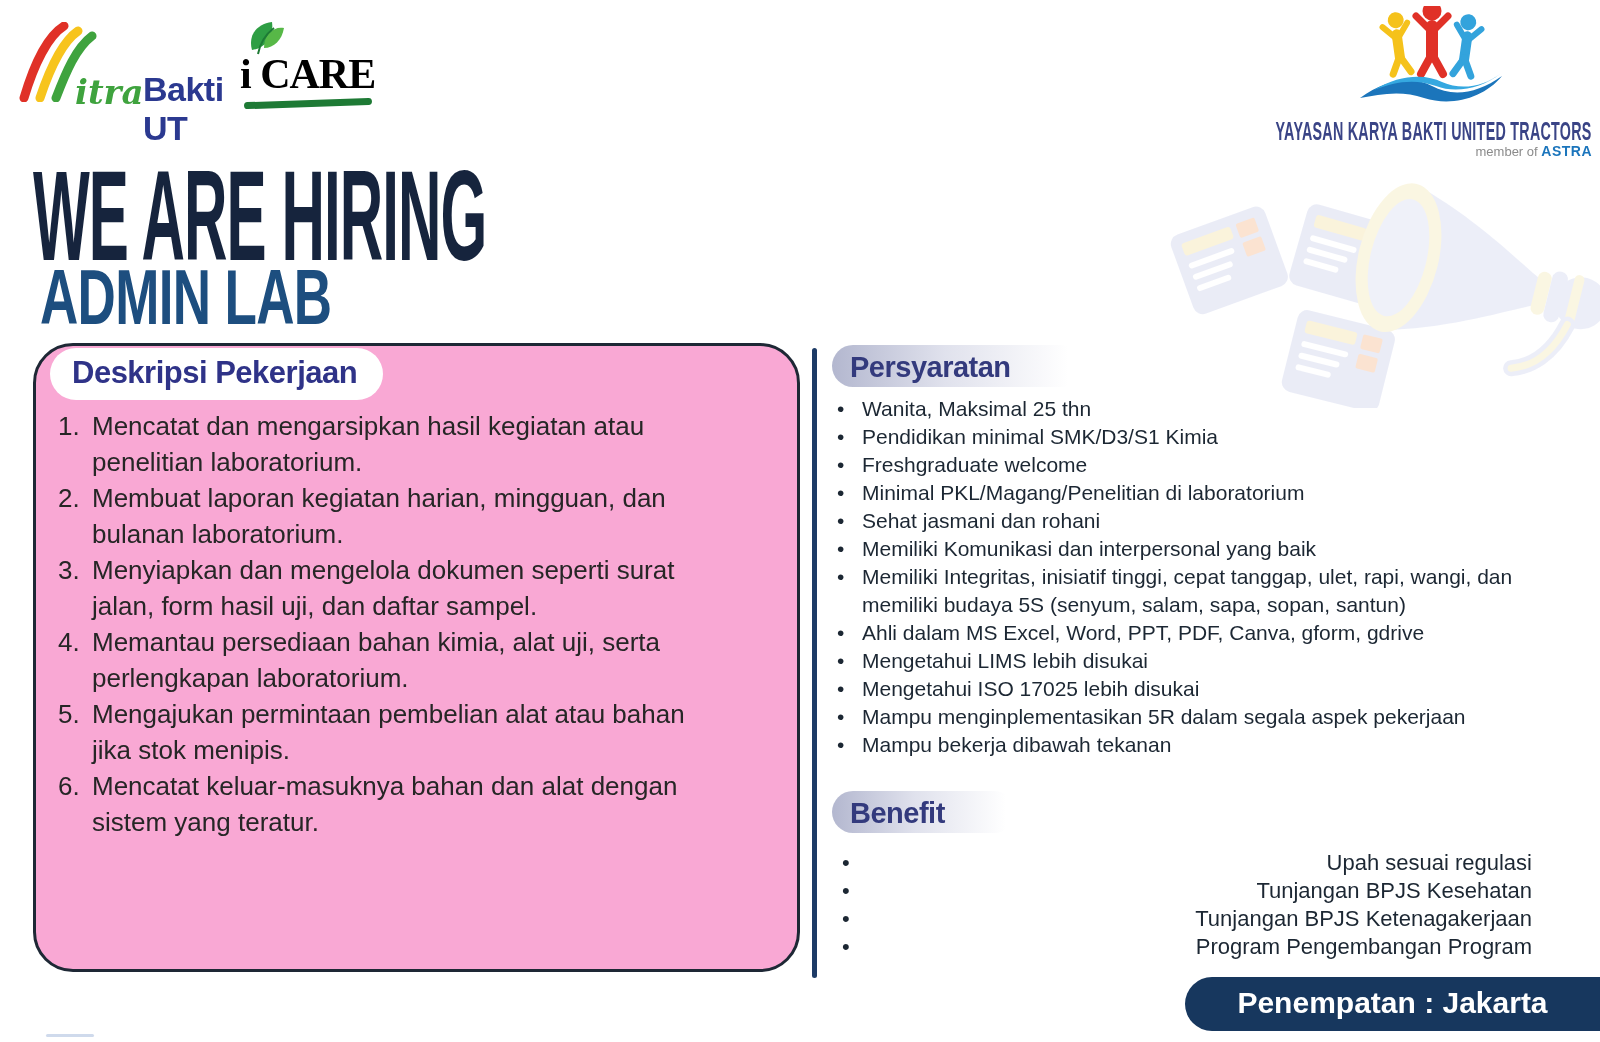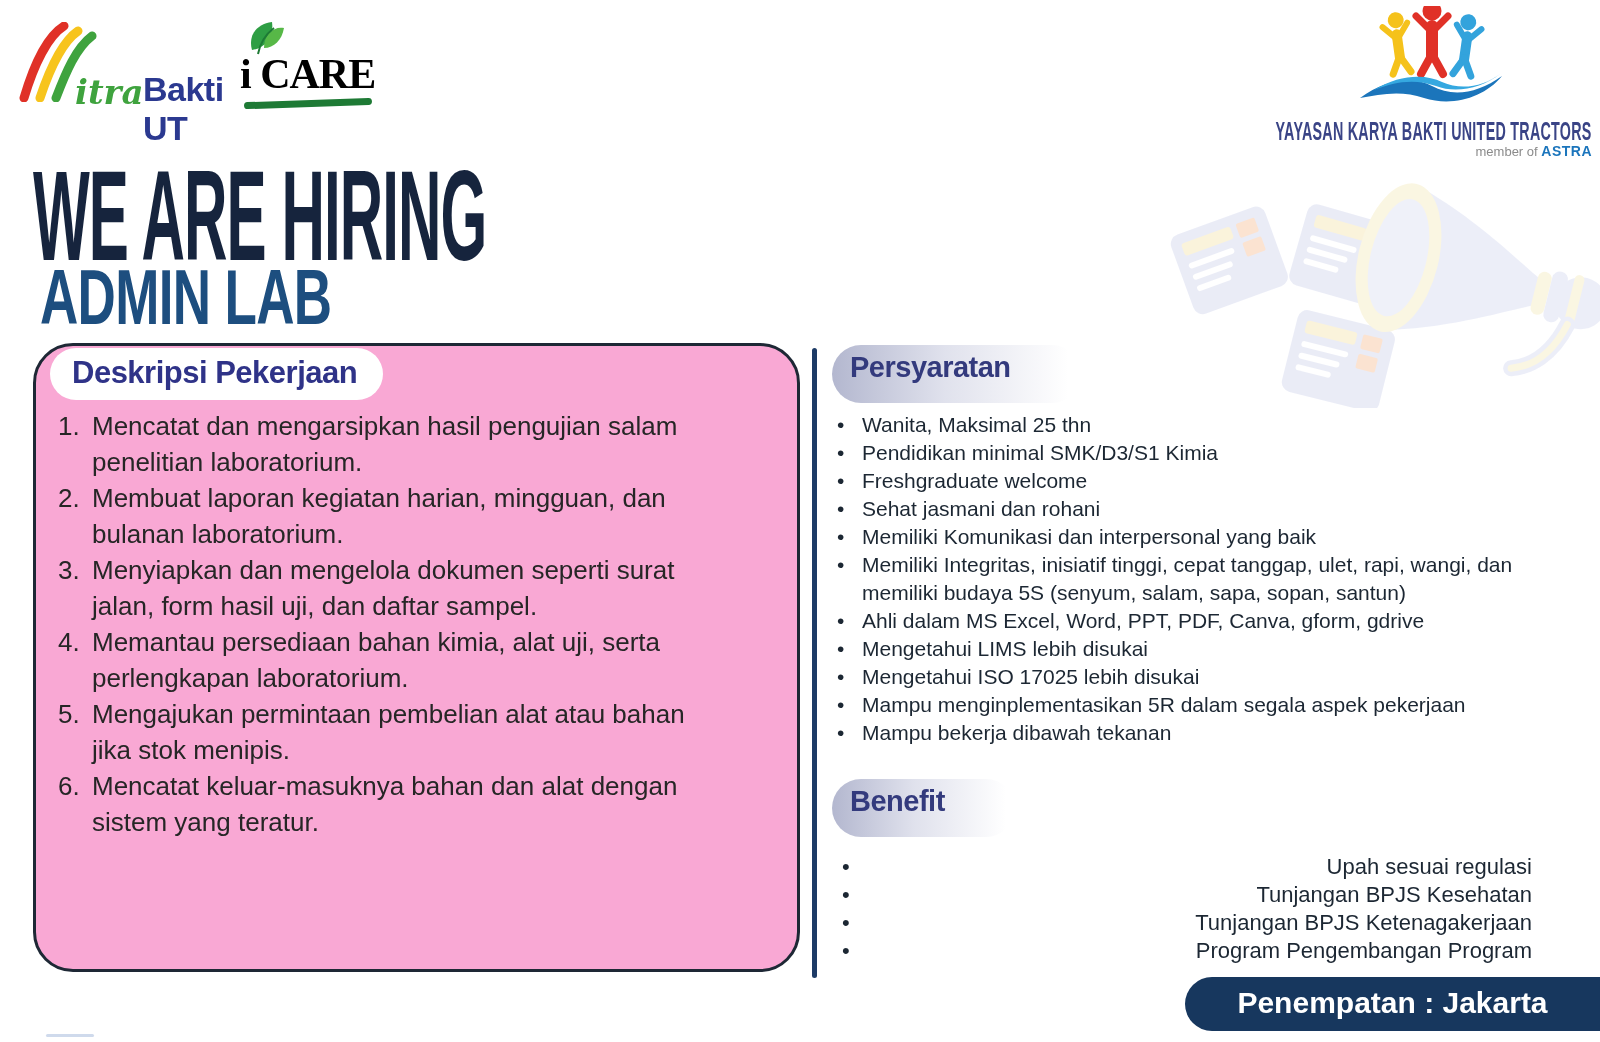--- a/index.html
+++ b/index.html
@@ -68,21 +68,21 @@
   .desc-list li { position:relative; padding-left:34px; counter-increment:descnum; }
   .desc-list li::before { content:counter(descnum) "."; position:absolute; left:0; top:0; }
   
   .divider {
     position:absolute; left:812px; top:348px; width:5px; height:630px;
     background:#1d3b66; border-radius:3px;
   }
   
   .right-col { position:absolute; left:832px; top:345px; width:760px; }
   .section-pill {
-    display:inline-block; border-radius:999px; padding:6px 70px 19px 18px;
+    display:inline-block; border-radius:999px; padding:6px 70px 3px 18px;
     background:linear-gradient(90deg,#b3b7cf 0%, #d8daе8 45%, rgba(255,255,255,0) 95%);
     background:linear-gradient(90deg,#b3b7cf 0%, rgba(216,218,232,0.8) 45%, rgba(255,255,255,0) 95%);
   }
   .section-pill-label { font-size:29px; font-weight:bold; color:#333a7d; letter-spacing:-0.5px; }
   .req-list, .benefit-list {
     margin:8px 0 0 0; padding:0; list-style:none; color:#1c2733;
   }
   .req-list { width:700px; font-size:21px; line-height:28px; }
   .req-list li { position:relative; padding-left:30px; }
   .req-list li::before { content:"\2022"; position:absolute; left:5px; top:0; font-size:21px; }
@@ -220,39 +220,40 @@
       <path d="M 96,24 C 88,58 70,74 52,80" fill="none" stroke="#c3c9ea" stroke-width="16" stroke-linecap="round"></path>
       <path d="M 96,24 C 88,58 70,74 52,80" fill="none" stroke="#f1e2a2" stroke-width="7" stroke-linecap="round"></path>
     </g>
   </svg>
 
   <div class="desc-box">
     <div class="desc-pill">
       <span class="desc-pill-label">Deskripsi Pekerjaan</span>
     </div>
     <ol class="desc-list">
-      <li>Mencatat dan mengarsipkan hasil pengujian salam penelitian laboratorium.</li>
+      <li>Mencatat dan mengarsipkan hasil kegiatan atau penelitian laboratorium.</li>
       <li>Membuat laporan kegiatan harian, mingguan, dan bulanan laboratorium.</li>
       <li>Menyiapkan dan mengelola dokumen seperti surat jalan, form hasil uji, dan daftar sampel.</li>
       <li>Memantau persediaan bahan kimia, alat uji, serta perlengkapan laboratorium.</li>
       <li>Mengajukan permintaan pembelian alat atau bahan jika stok menipis.</li>
       <li>Mencatat keluar-masuknya bahan dan alat dengan sistem yang teratur.</li>
     </ol>
   </div>
 
   <div class="divider"></div>
 
   <div class="right-col">
     <div class="section-pill">
       <span class="section-pill-label">Persyaratan</span>
     </div>
     <ul class="req-list">
       <li>Wanita, Maksimal 25 thn</li>
       <li>Pendidikan minimal SMK/D3/S1 Kimia</li>
       <li>Freshgraduate welcome</li>
+      <li>Minimal PKL/Magang/Penelitian di laboratorium</li>
       <li>Sehat jasmani dan rohani</li>
       <li>Memiliki Komunikasi dan interpersonal yang baik</li>
       <li>Memiliki Integritas, inisiatif tinggi, cepat tanggap, ulet, rapi, wangi, dan memiliki budaya 5S (senyum, salam, sapa, sopan, santun)</li>
       <li>Ahli dalam MS Excel, Word, PPT, PDF, Canva, gform, gdrive</li>
       <li>Mengetahui LIMS lebih disukai</li>
       <li>Mengetahui ISO 17025 lebih disukai</li>
       <li>Mampu menginplementasikan 5R dalam segala aspek pekerjaan</li>
       <li>Mampu bekerja dibawah tekanan</li>
     </ul>
 

